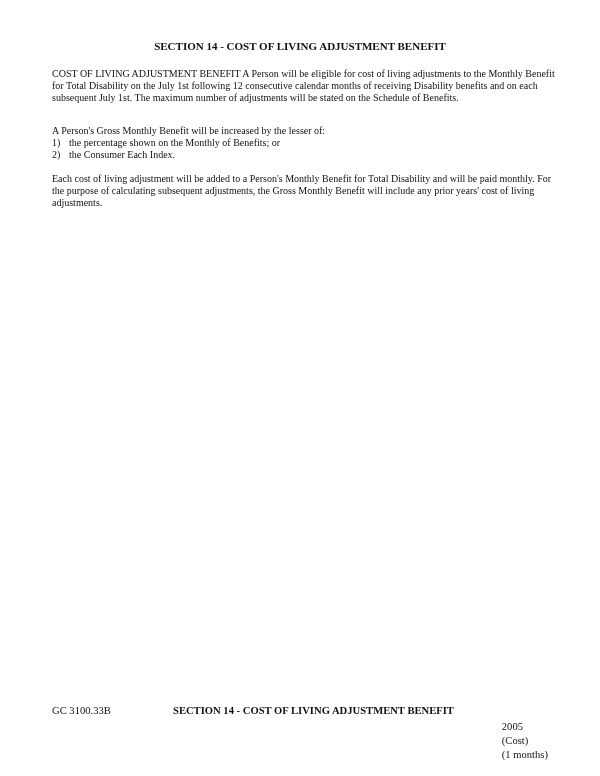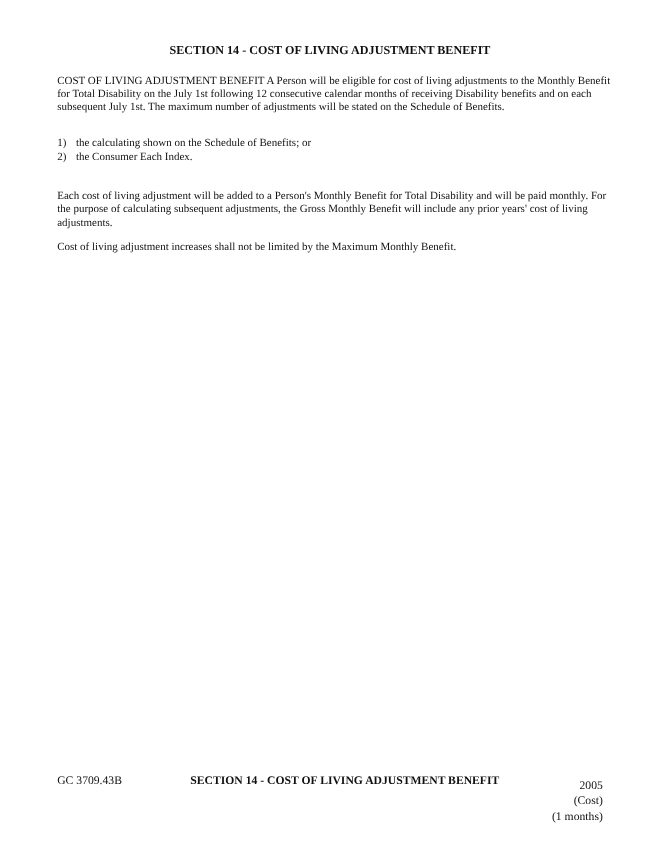--- a/index.html
+++ b/index.html
@@ -12,53 +12,51 @@
     .body-text p { margin: 0; }
     .p1 { top: 68px; }
     .p2 { top: 125px; }
     .p3 { top: 173px; }
     .p4 { top: 219px; }
     .list-item { display: flex; }
     .list-num { width: 17px; flex: none; }
     .footer { position: absolute; top: 704px; left: 0; width: 600px; font-size: 10.6px; line-height: 14px; }
     .footer-left { position: absolute; left: 52px; top: 0; }
     .footer-center { position: absolute; left: 173px; top: 0; font-weight: bold; }
-    .footer-right { position: absolute; right: 52px; top: 4px; text-align: right; }
+    .footer-right { position: absolute; right: 52px; top: 16px; }
   </style>
 </head>
 <body>
 
 <div class="page">
   <div class="title">SECTION 14 - COST OF LIVING ADJUSTMENT BENEFIT</div>
 
   <div class="body-text p1">
     <p>COST OF LIVING ADJUSTMENT BENEFIT A Person will be eligible for cost of living adjustments to the Monthly Benefit for Total Disability on the July 1st following 12 consecutive calendar months of receiving Disability benefits and on each subsequent July 1st.  The maximum number of adjustments will be stated on the Schedule of Benefits.</p>
   </div>
 
   <div class="body-text p2">
+    <p>A Person's Gross Monthly Benefit will be increased by the lesser of:</p>
     <div class="list-item">
       <span class="list-num">1)</span>
-      <span>the calculating shown on the Schedule of Benefits; or</span>
+      <span>the percentage shown on the Monthly of Benefits; or</span>
     </div>
     <div class="list-item">
       <span class="list-num">2)</span>
       <span>the Consumer Each Index.</span>
     </div>
   </div>
 
   <div class="body-text p3">
     <p>Each cost of living adjustment will be added to a Person's Monthly Benefit for Total Disability and will be paid monthly.  For the purpose of calculating subsequent adjustments, the Gross Monthly Benefit will include any prior years' cost of living adjustments.</p>
   </div>
 
-  <div class="body-text p4">
-    <p>Cost of living adjustment increases shall not be limited by the Maximum Monthly Benefit.</p>
-  </div>
 
   <div class="footer">
-    <div class="footer-left">GC 3709.43B</div>
+    <div class="footer-left">GC 3100.33B</div>
     <div class="footer-center">SECTION 14 - COST OF LIVING ADJUSTMENT BENEFIT</div>
     <div class="footer-right">
       <div>2005</div>
       <div>(Cost)</div>
       <div>(1 months)</div>
     </div>
   </div>
 </div>
 
 </body></html>

